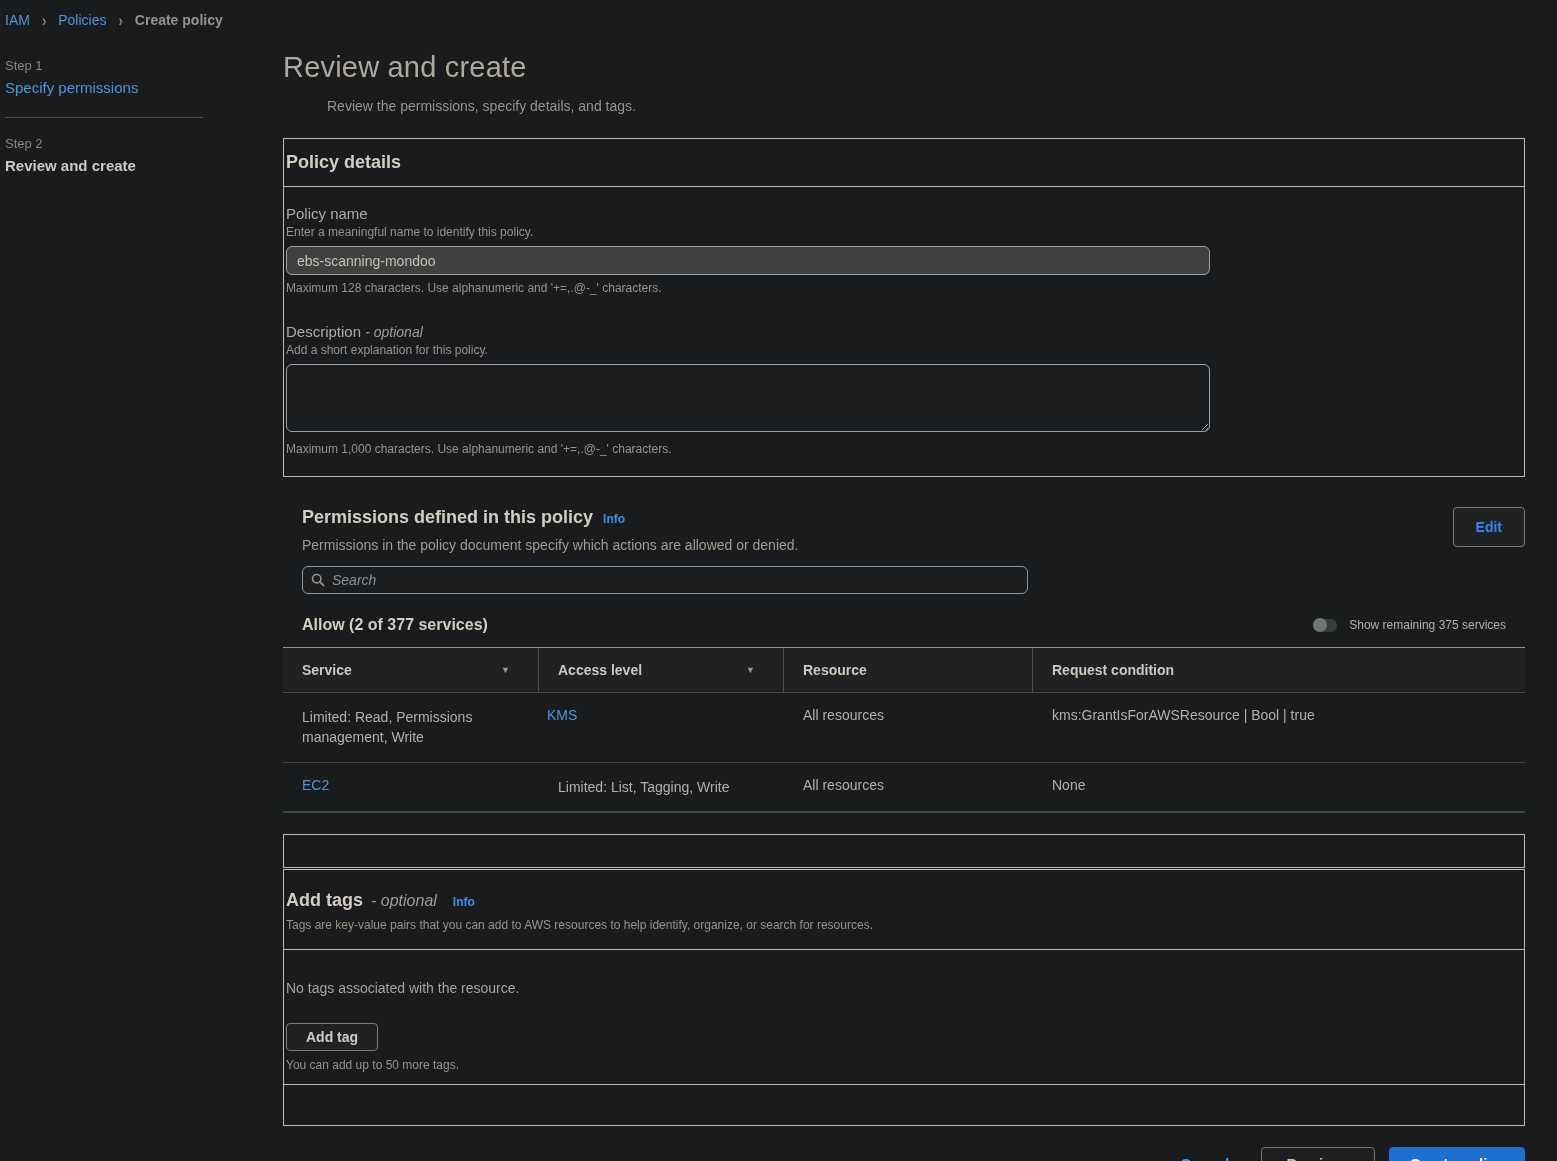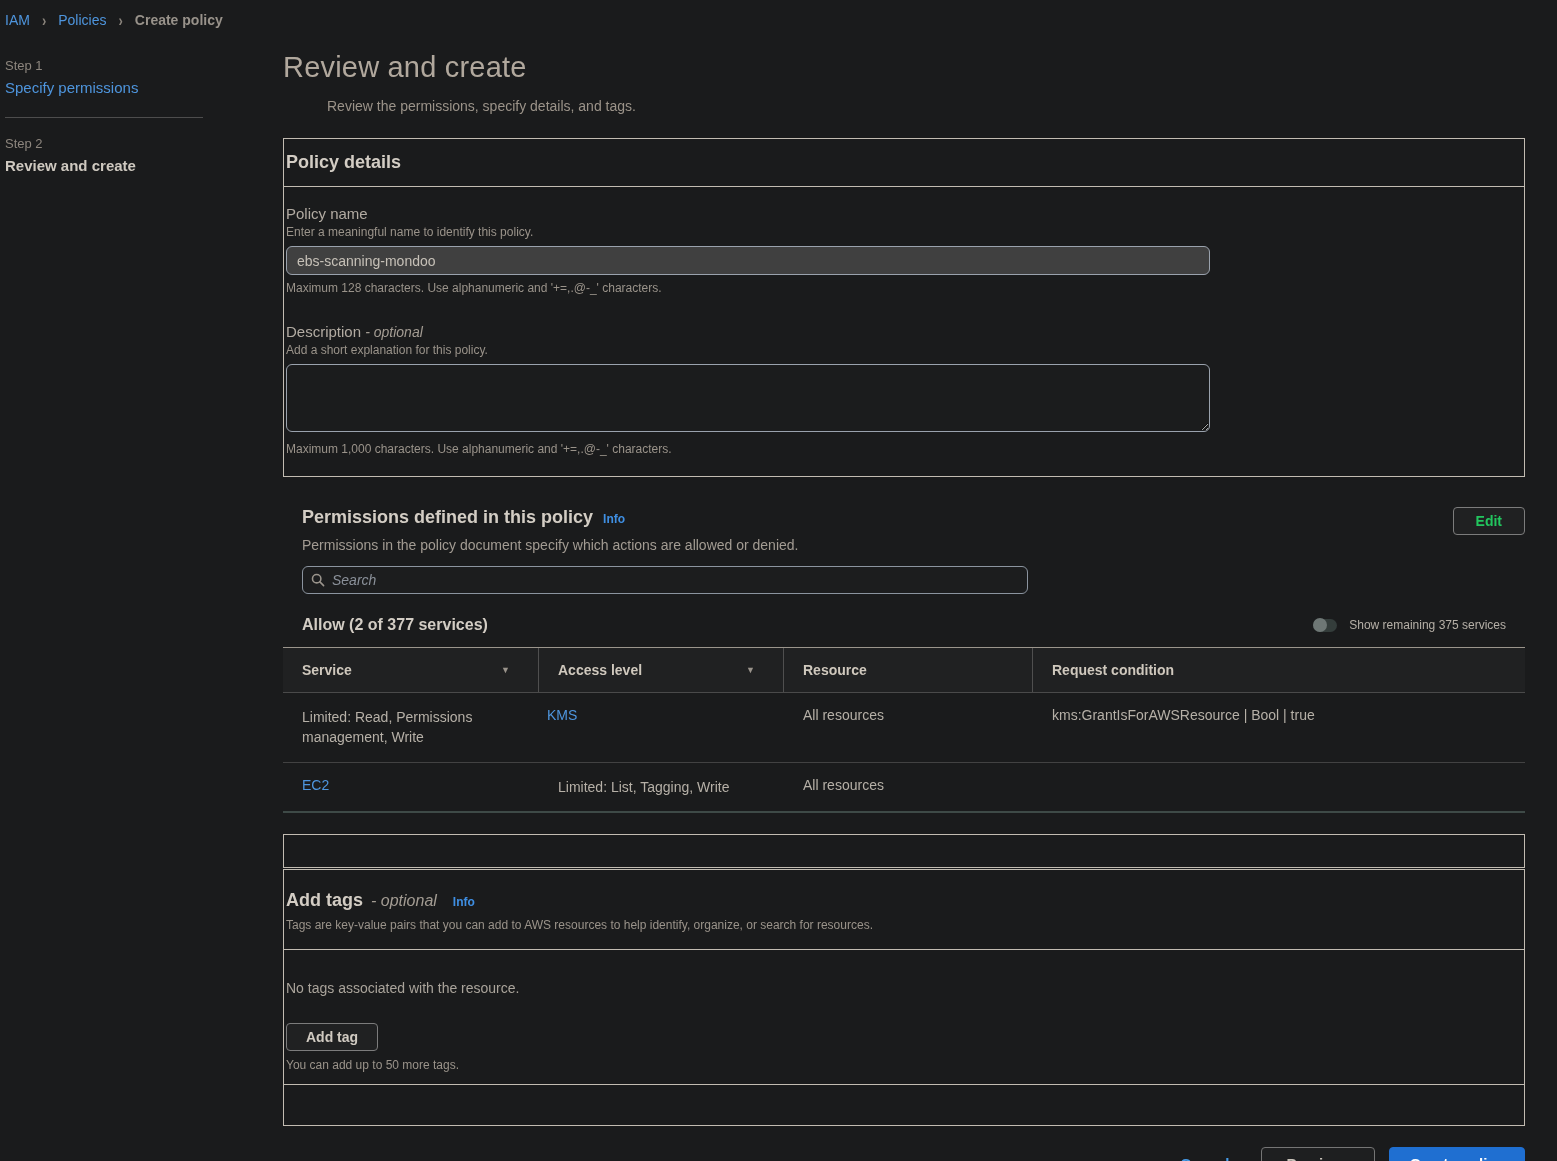--- a/index.html
+++ b/index.html
@@ -61,22 +61,22 @@
 
   
   .permissions { margin-top:30px; padding-left:19px; }
   .perm-header-row { display:flex; align-items:flex-start; justify-content:space-between; }
   .perm-title-wrap { display:flex; align-items:baseline; gap:10px; }
   .section-title { font-size:18px; font-weight:bold; color:#d3cdc4; }
   .info-link { font-size:12px; font-weight:bold; color:#3f8fe3; text-decoration:none; cursor:pointer; }
   .perm-subtitle { font-size:14px; color:#a39c93; margin-top:9px; }
   .btn-secondary {
     background:#202122; border:1px solid #7c7c7c; border-radius:4px;
-    color:#22c55e; font-weight:bold; font-size:14px;
-    padding:5px 22px; cursor:pointer; font-family:"Liberation Sans", sans-serif;
+    color:#3b82f6; font-weight:bold; font-size:14px;
+    padding:11px 22px; cursor:pointer; font-family:"Liberation Sans", sans-serif;
   }
   .search-box {
     margin-top:13px; width:726px; height:28px;
     border:1px solid #8b949f; border-radius:6px; background:#1c1d1e;
     display:flex; align-items:center; padding:0 8px; gap:7px;
   }
   .search-box input {
     background:transparent; border:none; outline:none; flex:1;
     color:#c6c0b7; font-size:14px; font-style:italic;
     font-family:"Liberation Sans", sans-serif;
@@ -256,20 +256,21 @@
         </div>
 
         <div class="t-row t-body-row">
           <div class="t-cell col-1">
             <a class="svc-link">EC2</a>
           </div>
           <div class="t-cell col-2">
             <div class="access-wrap">Limited: List, Tagging, Write</div>
           </div>
           <div class="t-cell col-3">All resources</div>
+          <div class="t-cell col-4">None</div>
         </div>
       </div>
     </section>
 
     <div class="empty-strip"></div>
 
     <section class="panel panel-tags">
       <div class="tags-header">
         <div class="tags-title-row">
           <span class="panel-title">Add tags</span>

